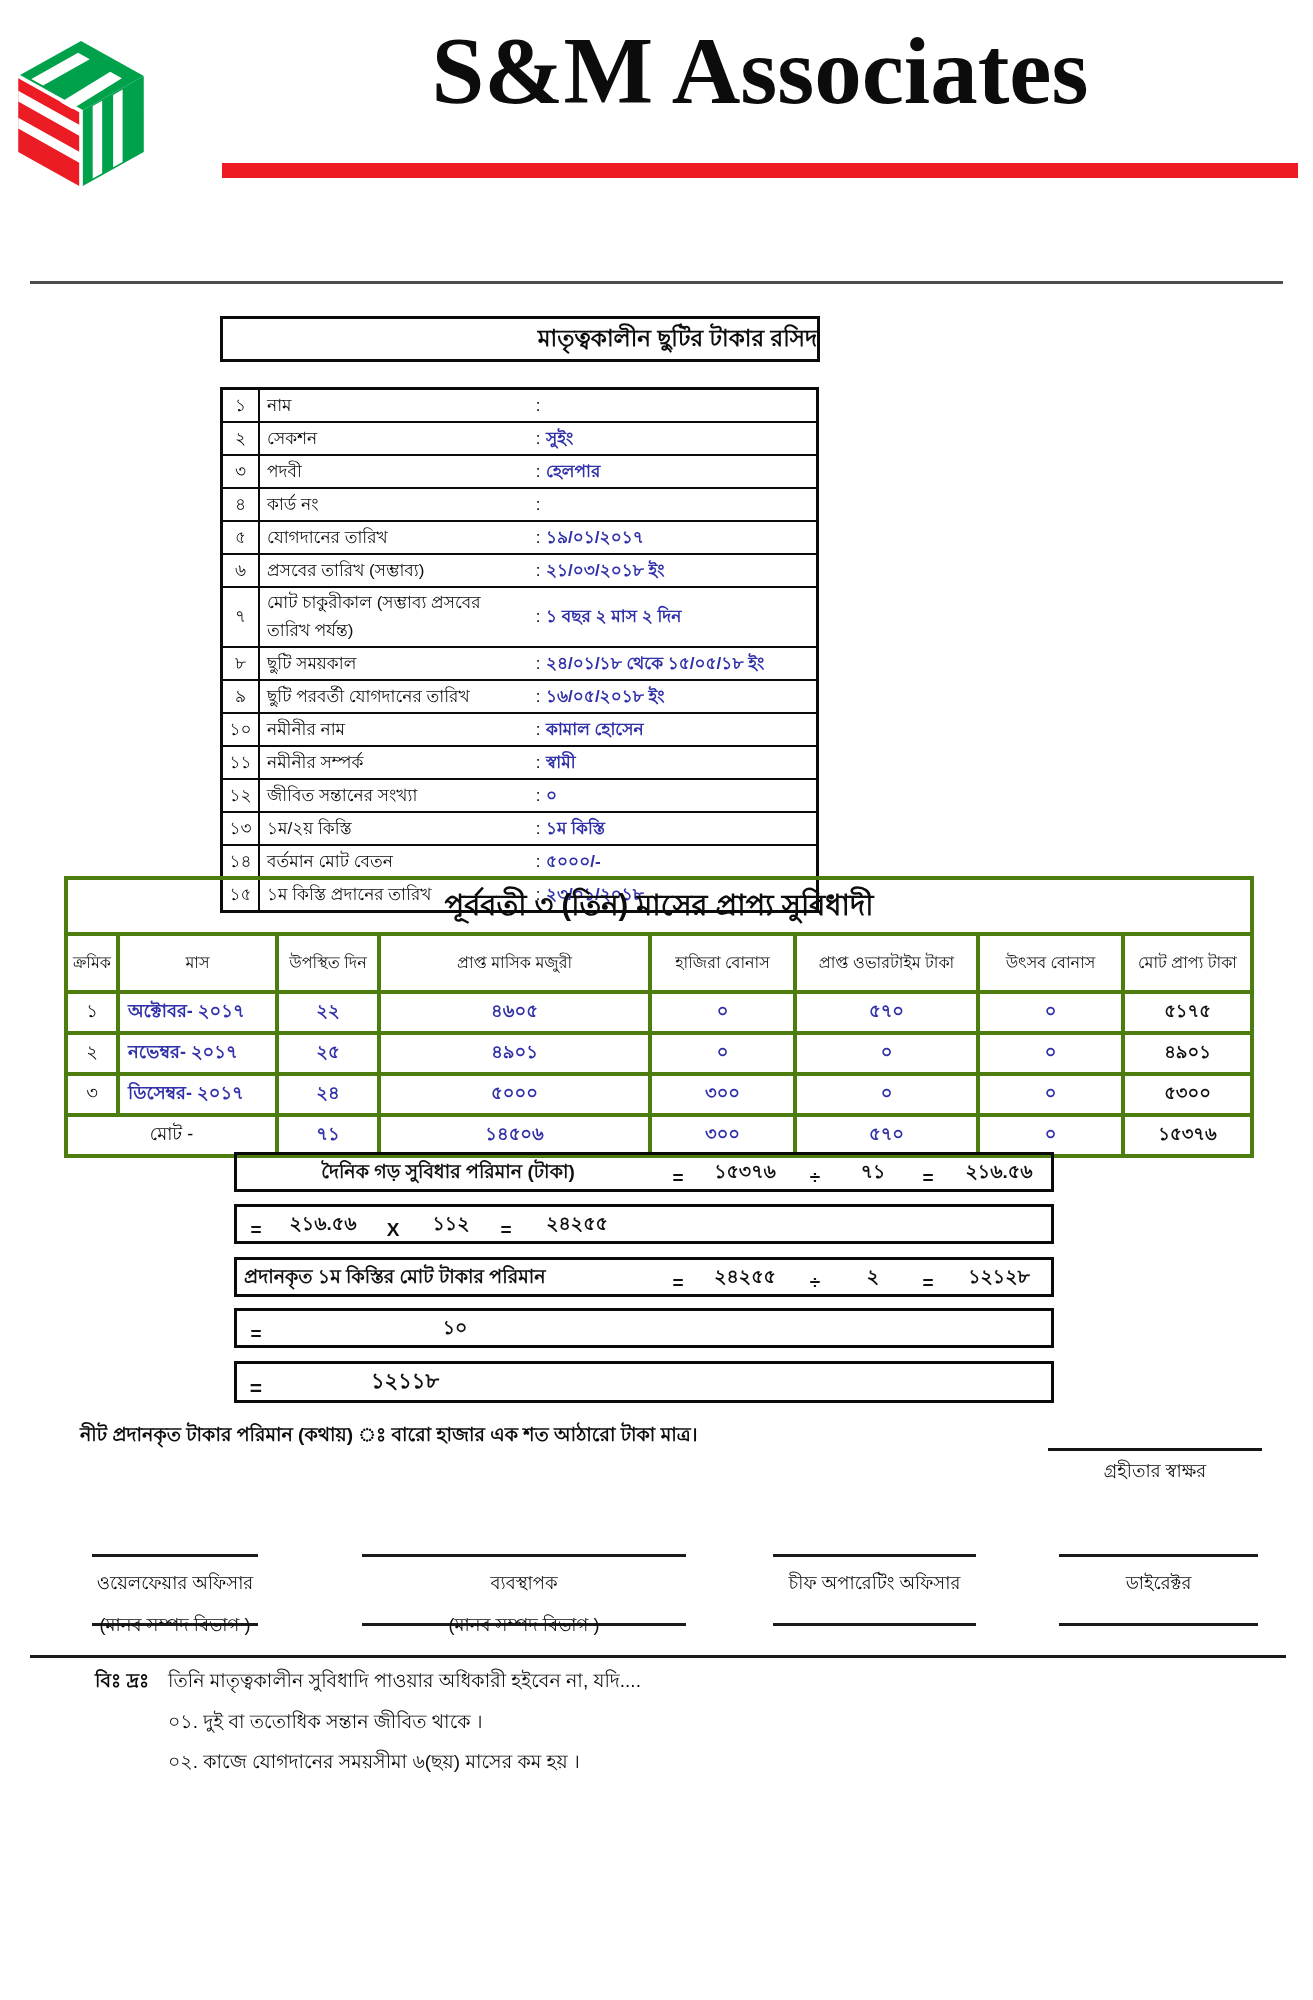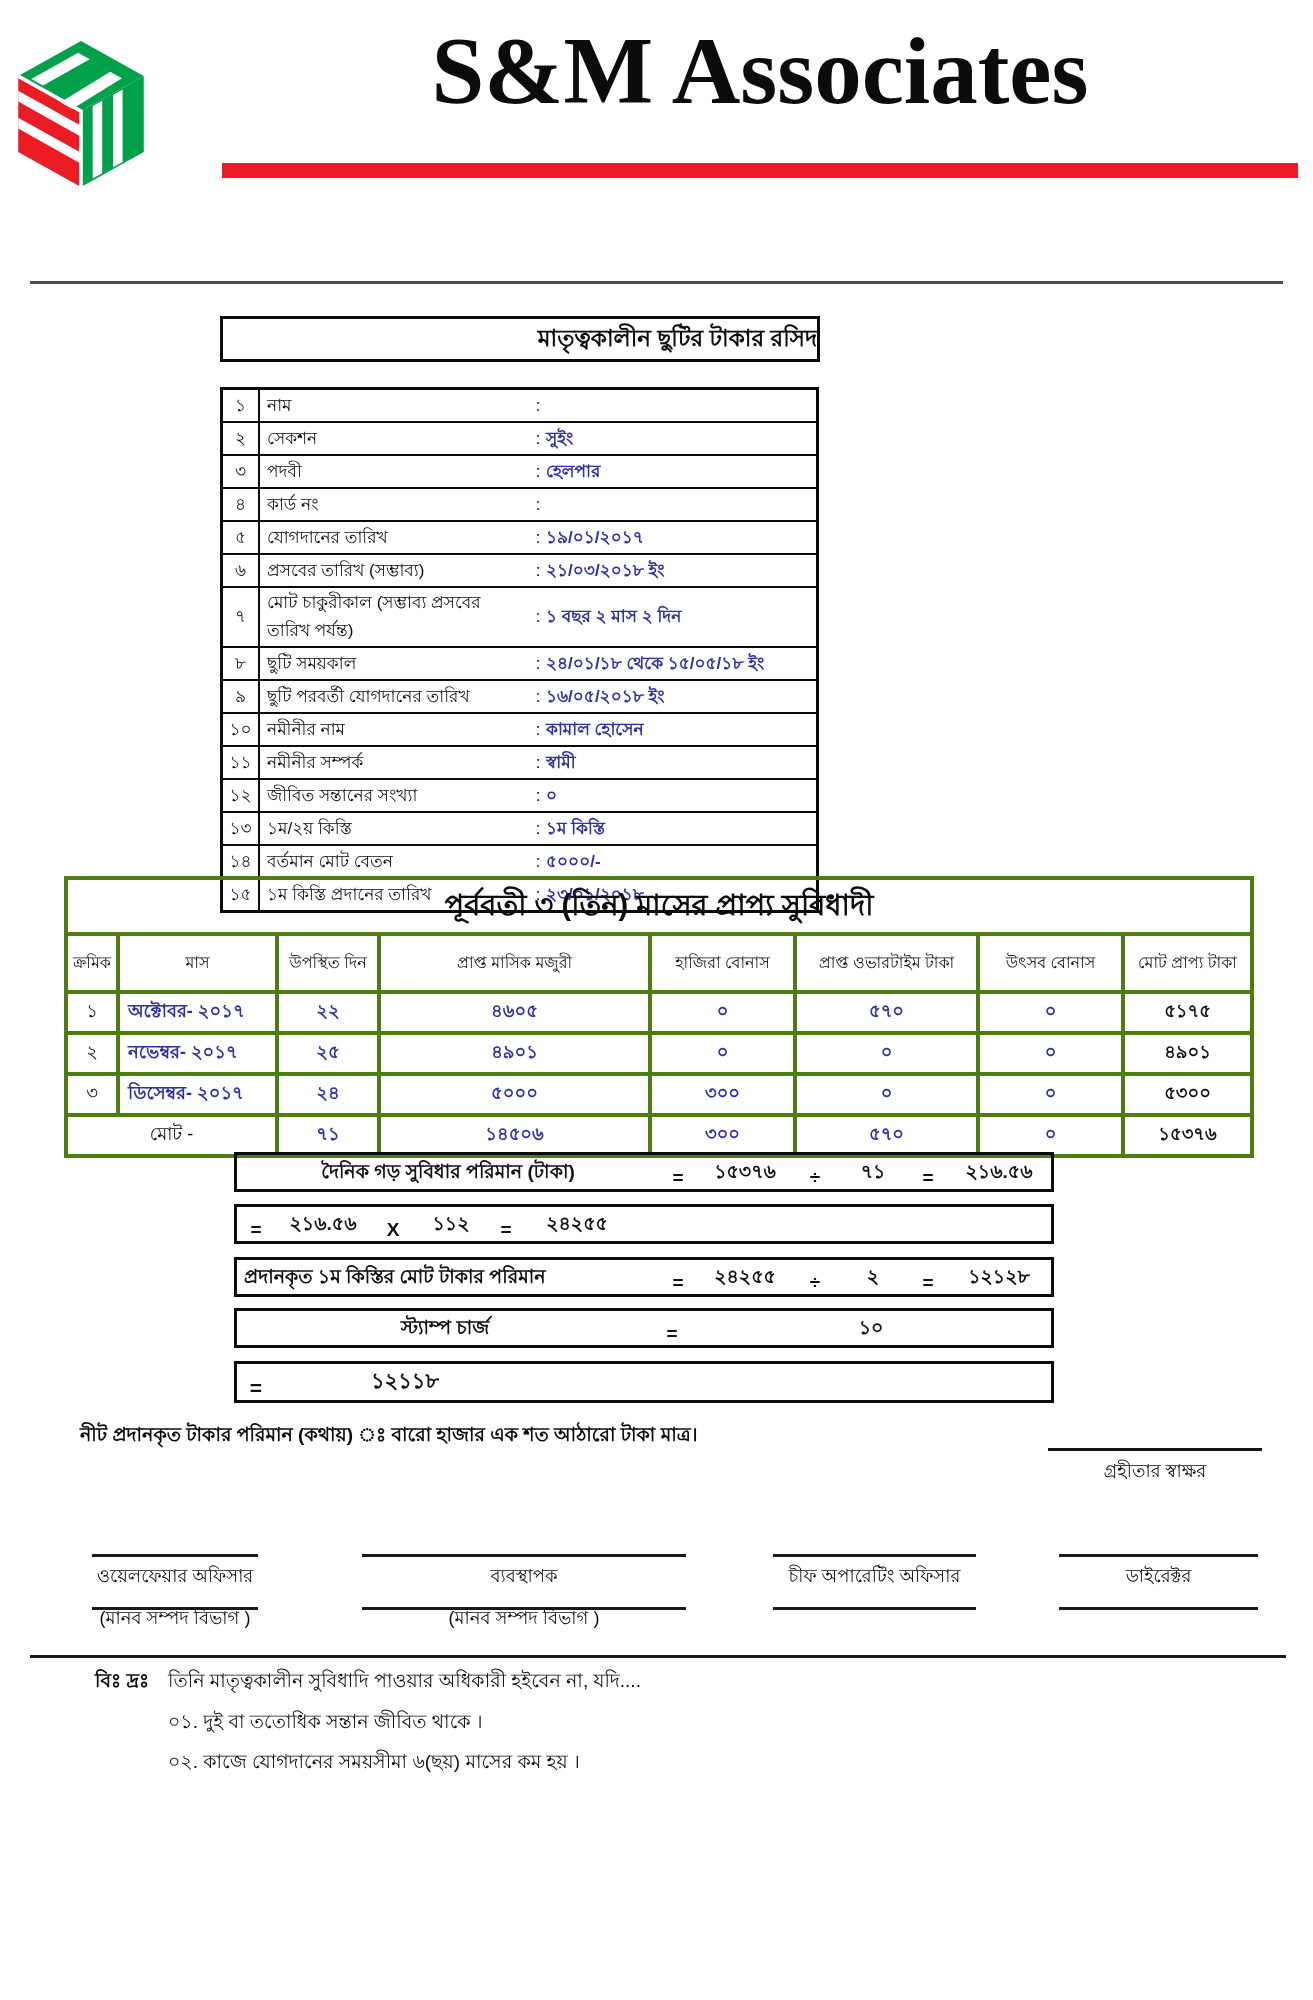--- a/index.html
+++ b/index.html
@@ -72,23 +72,23 @@
   #calc-3 { top:1257px; }
   #calc-4 { top:1308px; }
   #calc-5 { top:1361px; height:42px; font-size:21px; }
 
   
   #amount-words { left:80px; top:1420px; font-size:19px; font-weight:bold; }
   #recipient-line  { left:1048px; top:1448px; width:214px; height:3px; background:#151515; }
   #recipient-label { left:1048px; top:1457px; width:214px; text-align:center; font-size:18px; }
 
   .sig-block {
-    top:1554px; height:56px; box-sizing:border-box;
+    top:1554px; height:72px; box-sizing:border-box;
     border-top:3px solid #1a1a1a; border-bottom:3px solid #1a1a1a;
-    text-align:center; padding-top:5px; font-size:18px;
+    text-align:center; padding-top:12px; font-size:18px;
   }
   .sig-block .sub { margin-top:11px; }
   #sig-1 { left:92px;  width:166px; }
   #sig-2 { left:362px; width:324px; }
   #sig-3 { left:773px; width:203px; }
   #sig-4 { left:1059px; width:199px; }
   #bottom-divider { left:30px; top:1655px; width:1256px; height:3px; background:#1a1a1a; }
 
   #note-prefix { left:95px;  top:1666px; font-size:19px; font-weight:bold; }
   #note-intro  { left:168px; top:1666px; font-size:19px; }
@@ -291,21 +291,20 @@
 <div class="abs calc-box left-lbl" id="calc-3">
   <span class="c-lbl">প্রদানকৃত ১ম কিস্তির মোট টাকার পরিমান</span>
   <span class="c-eq">=</span>
   <span class="c-a">২৪২৫৫</span>
   <span class="c-op">÷</span>
   <span class="c-b">২</span>
   <span class="c-eq">=</span>
   <span class="c-res">১২১২৮</span>
 </div>
 <div class="abs calc-box" id="calc-4">
-  <span class="c-lbl">স্ট্যাম্প চার্জ</span>
   <span class="c-eq">=</span>
   <span class="c-res-wide">১০</span>
 </div>
 <div class="abs calc-box" id="calc-5">
   <span class="c-eq">=</span>
   <span class="c-res-mid">১২১১৮</span>
 </div>
 
 <div class="abs" id="amount-words">নীট প্রদানকৃত টাকার পরিমান (কথায়) ঃ বারো হাজার এক শত আঠারো  টাকা মাত্র।</div>
 

